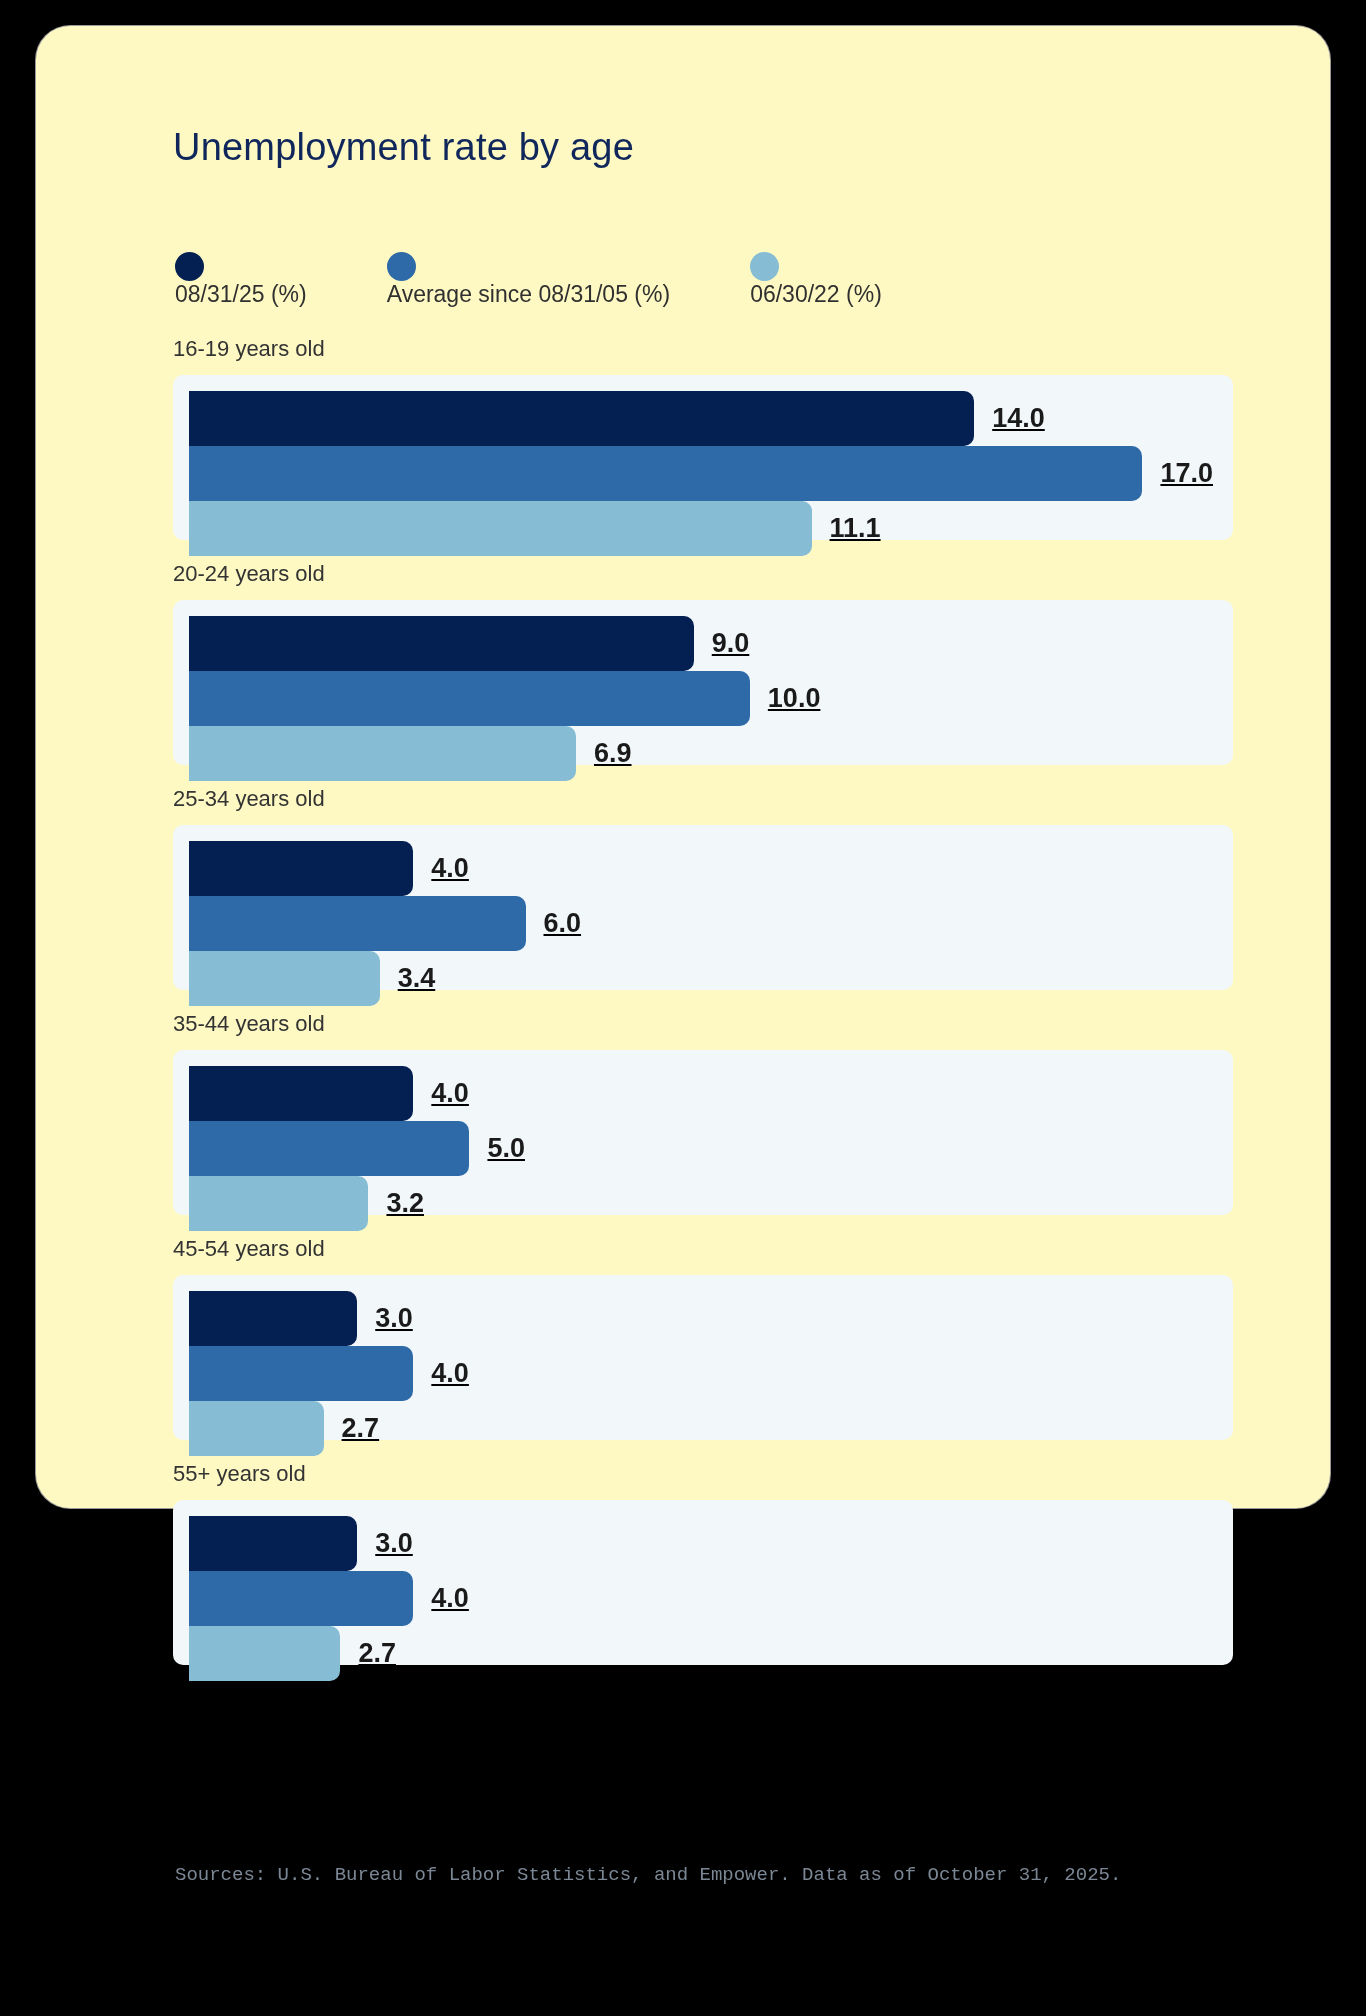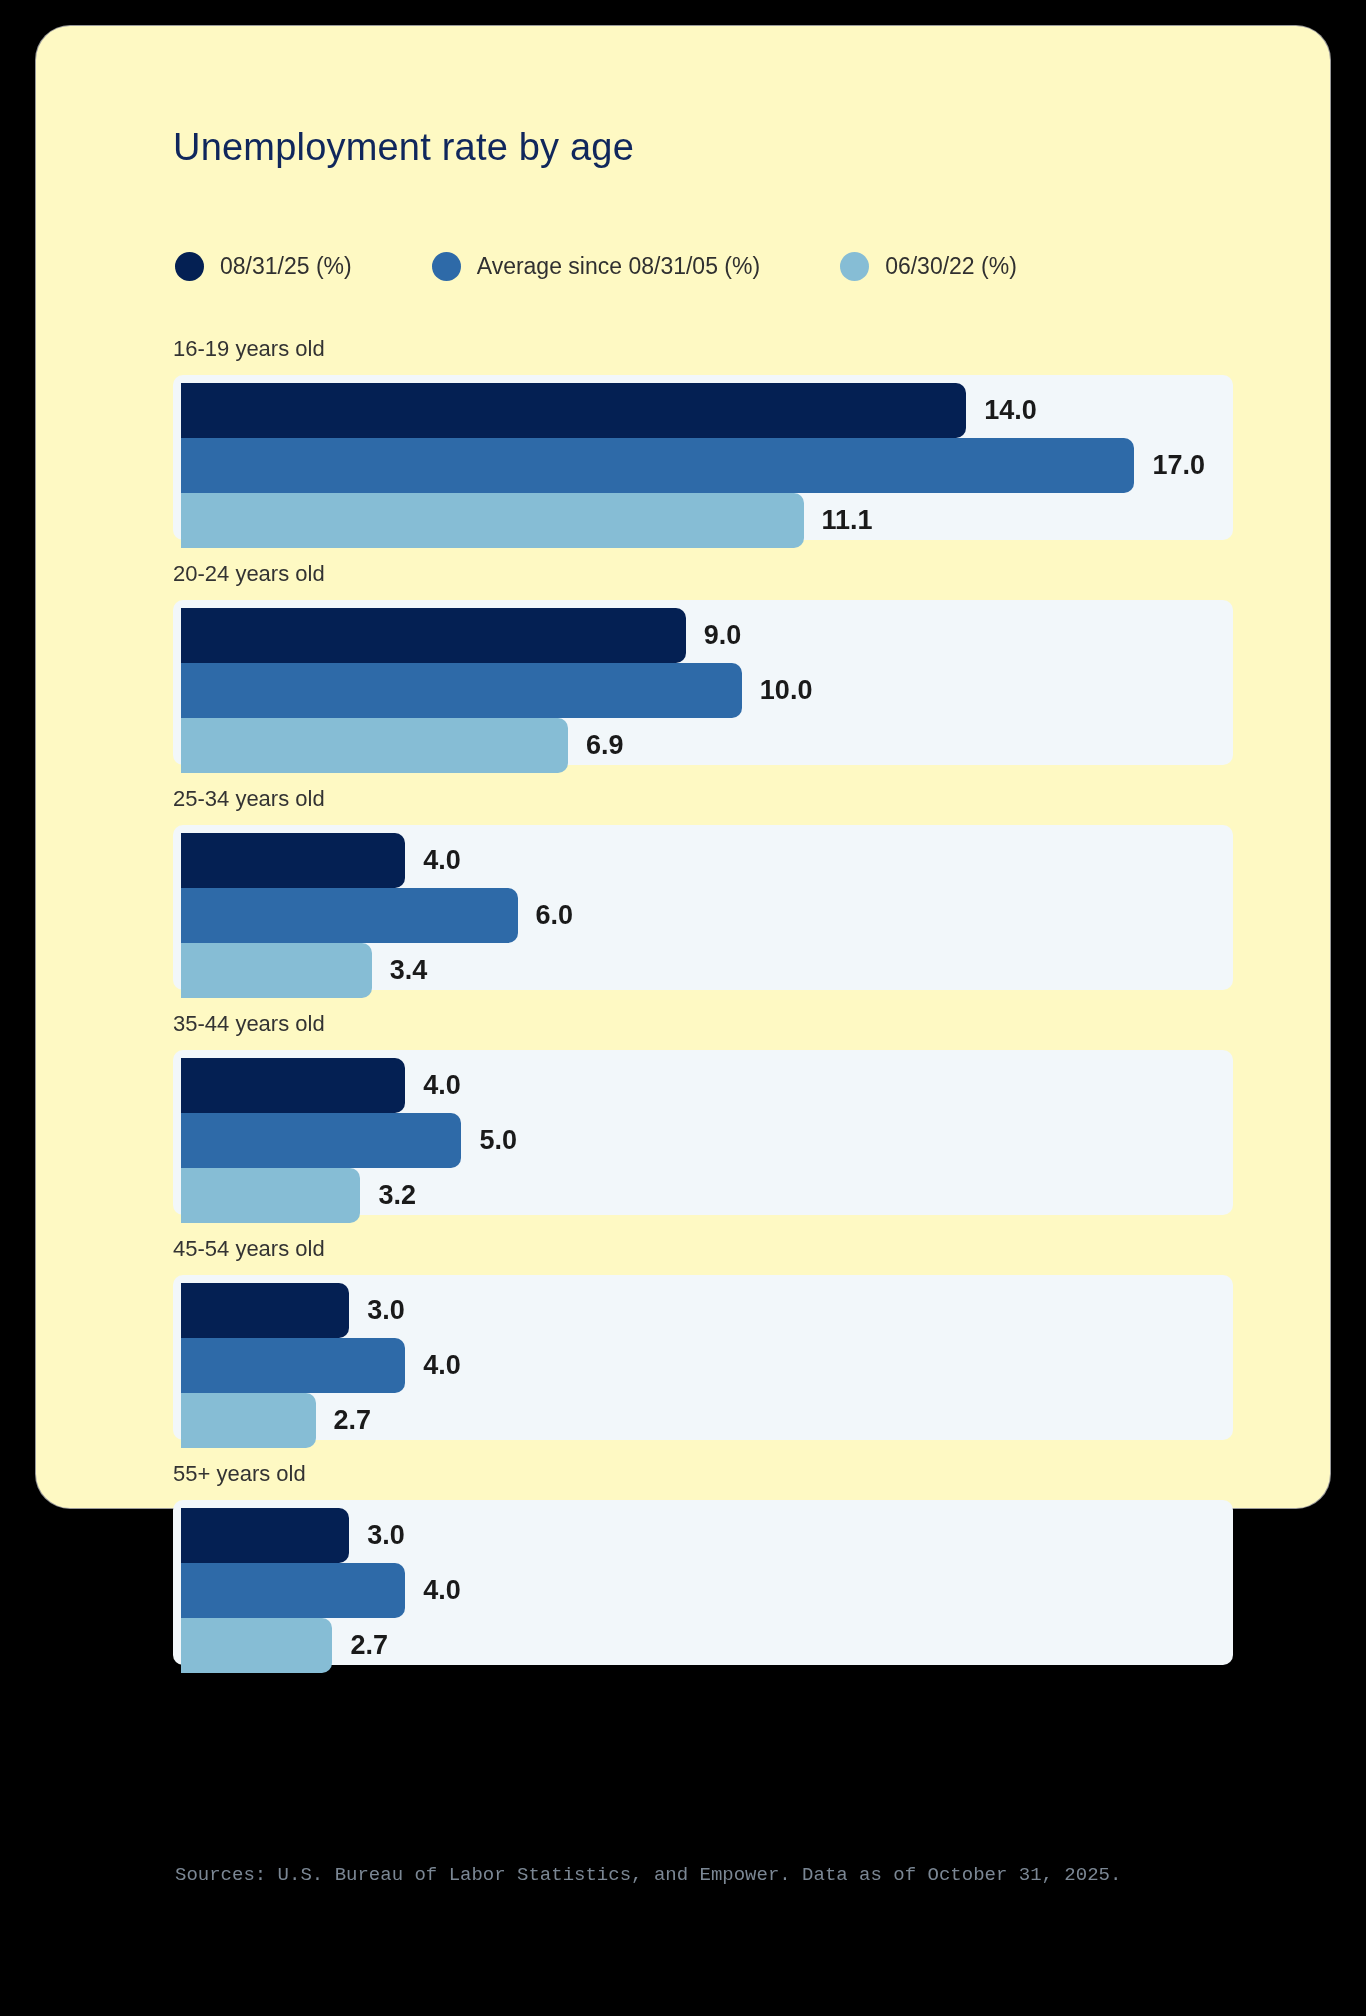--- a/index.html
+++ b/index.html
@@ -53,22 +53,22 @@
   .legend {
     position: absolute;
     left: 139px;
     top: 226px;
     display: flex;
     align-items: center;
     gap: 0;
   }
   .legend-item {
     display: flex;
-    align-items: center;
     margin-right: 80px;
+    flex-direction: column;
   }
   .legend-item:last-child { margin-right: 0; }
   .legend-dot {
     width: 29px;
     height: 29px;
     border-radius: 50%;
     margin-right: 16px;
     flex: 0 0 auto;
   }
   .legend-label {
@@ -91,24 +91,25 @@
     font-size: 22px;
     color: #333333;
     margin-bottom: 13px;
     white-space: nowrap;
   }
 
   .track {
     position: relative;
     background: #f2f7fa;
     border-radius: 10px;
-    padding: 8px;
+    padding: 16px;
     height: 165px;
     box-sizing: border-box;
     overflow: visible;
+    text-decoration: underline;
   }
 
   .bar-row {
     position: relative;
     height: 55px;
     display: flex;
     align-items: center;
   }
 
   .bar {

